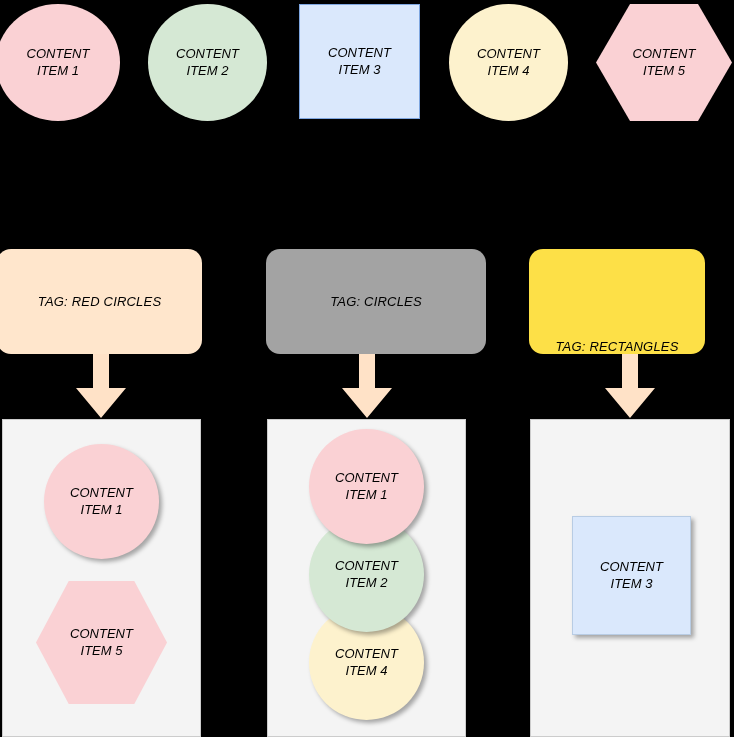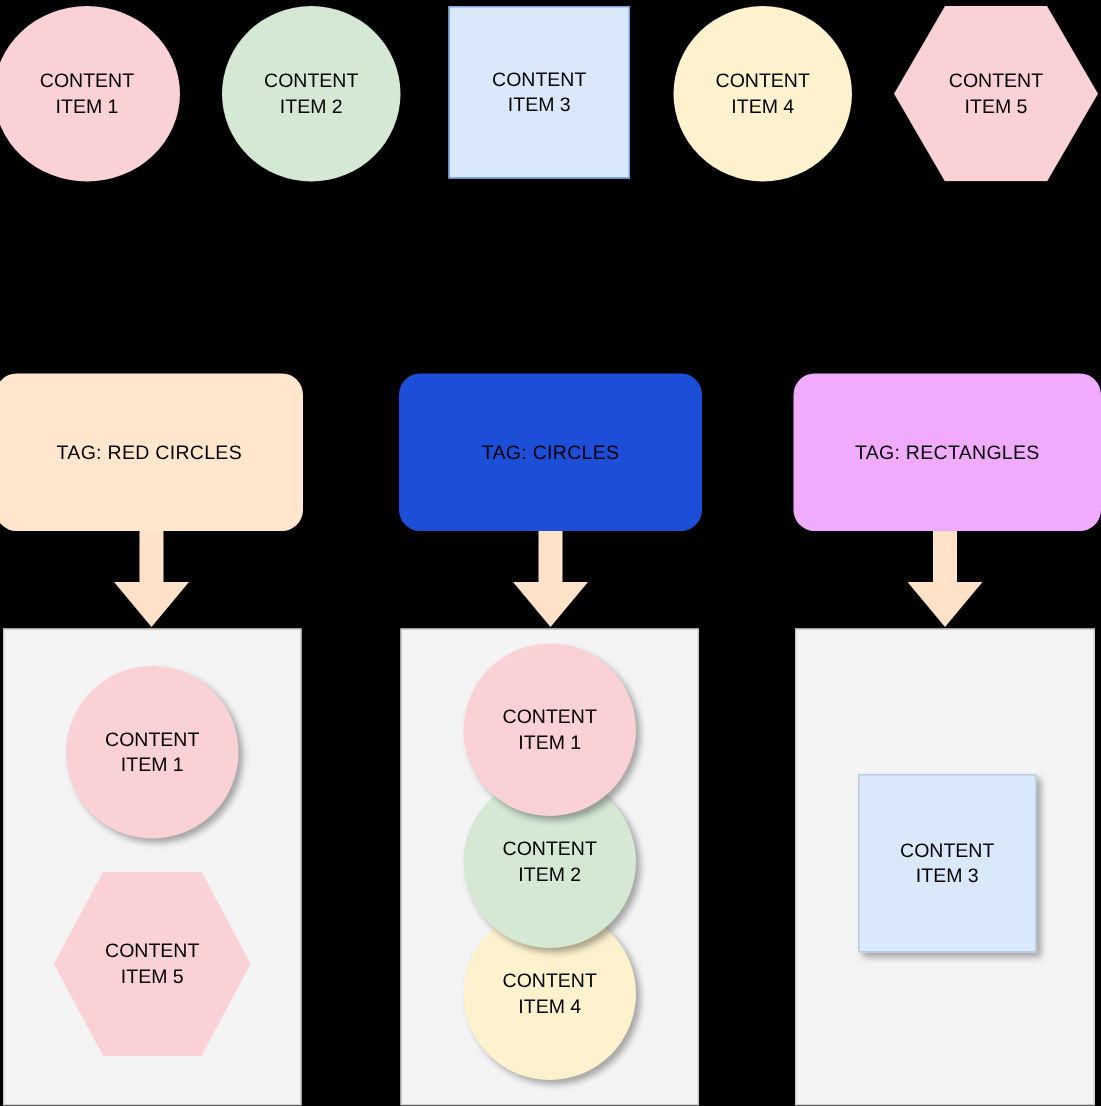--- a/index.html
+++ b/index.html
@@ -13,20 +13,21 @@
     position: relative;
     overflow: hidden;
     font-family: "Liberation Sans", sans-serif;
     color: #000000;
   }
   .stage {
     position: absolute;
     left: 0; top: 0;
     width: 734px;
     height: 737px;
+    font-style: italic;
   }
   .node {
     position: absolute;
     box-sizing: border-box;
     display: flex;
     align-items: center;
     justify-content: center;
     text-align: center;
     line-height: 1.25;
     font-size: 13px;
@@ -108,25 +109,25 @@
 
   <div class="node hexshape" style="left:596px; top:4px; width:136px; height:117px; background:#fad1d4;">
     <span class="label">CONTENT
 ITEM 5</span>
   </div>
 
   <div class="tag-box" style="left:-3px; top:249px; width:205px; height:105px; background:#ffe6cc;">
     <span>TAG: RED CIRCLES</span>
   </div>
 
-  <div class="tag-box" style="left:266px; top:249px; width:202px; height:105px; background:#1d4ed8;">
+  <div class="tag-box" style="left:266px; top:249px; width:220px; height:105px; background:#a3a3a3;">
     <span>TAG: CIRCLES</span>
   </div>
 
-  <div class="tag-box" style="left:529px; top:249px; width:205px; height:105px; background:#f0abfc;">
+  <div class="tag-box" style="left:529px; top:249px; width:176px; height:105px; background:#fde047;align-items:flex-end;">
     <span>TAG: RECTANGLES</span>
   </div>
 
   <div class="block-arrow" style="left:76px; top:354px; width:50px; height:64px;">
     <svg width="50" height="64" viewBox="0 0 50 64">
       <polygon points="17,0 33,0 33,34 50,34 25,64 0,34 17,34" fill="#ffe2c7"></polygon>
     </svg>
   </div>
 
   <div class="block-arrow" style="left:342px; top:354px; width:50px; height:64px;">

